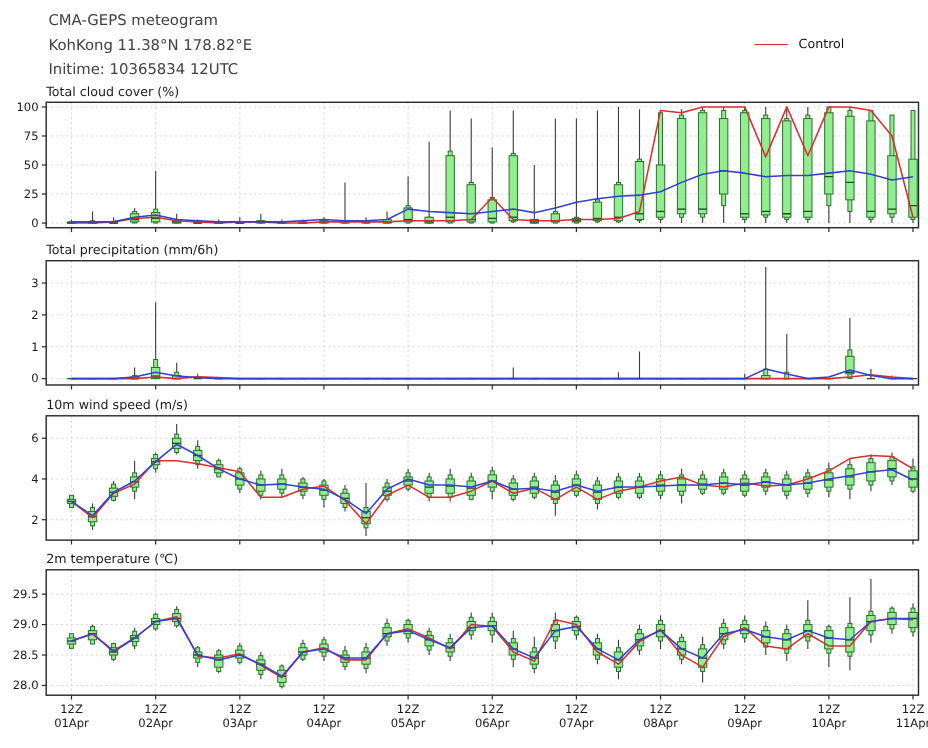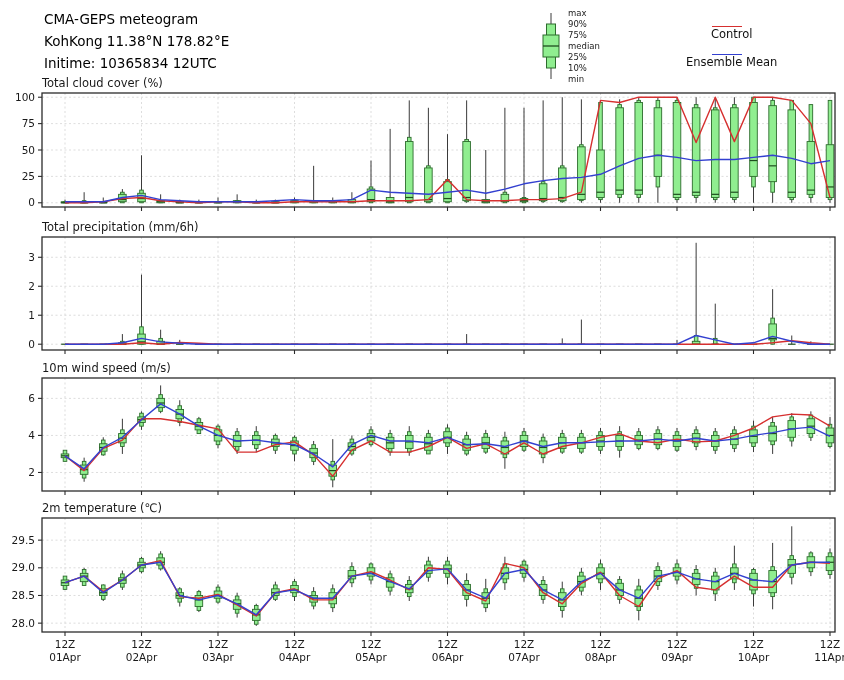--- a/index.html
+++ b/index.html
@@ -1,21 +1,21 @@
 <!DOCTYPE html>
 <html><head>
 <meta charset="utf-8">
 <style>
   html,body{margin:0;padding:0;background:#ffffff;}
   .page{position:relative;width:844px;height:680px;font-family:"DejaVu Sans",sans-serif;color:#1a1a1a;overflow:hidden;background:#fff;}
-  .header{position:absolute;left:44px;top:8px;font-size:13.5px;line-height:22px;color:#000000;}
+  .header{position:absolute;left:44px;top:8px;font-size:13.5px;line-height:22px;color:#404040;}
   .legend-box{position:absolute;left:538px;top:8px;display:flex;align-items:flex-start;}
   .legend-box .stats{margin-left:4px;font-size:8.5px;line-height:11px;color:#222;}
   .legend-lines{position:absolute;left:686px;top:26px;font-size:11.5px;color:#111;}
-  .legend-lines .row{display:flex;align-items:center;height:28px;flex-direction:column;}
+  .legend-lines .row{display:flex;align-items:center;height:28px;}
   .legend-lines .swatch{display:inline-block;width:30px;height:0;border-top:1.6px solid #000;margin-right:10px;}
   #chart{position:absolute;left:0;top:0;}
 </style>
 </head>
 <body>
 
 <div class="page">
 
   <svg id="chart" width="844" height="680">
       <g>
@@ -792,42 +792,21 @@
         <text x="830" y="661" text-anchor="middle" font-size="10.5" fill="#1a1a1a">11Apr</text>
       </g>
     </svg>
 
   <div class="header">
     <div>CMA-GEPS meteogram</div>
     <div>KohKong 11.38°N 178.82°E</div>
     <div>Initime: 10365834 12UTC</div>
   </div>
 
-  <div class="legend-box">
-    <svg id="legend-glyph" width="26" height="80">
-        <line x1="13" y1="5" x2="13" y2="71" stroke="#3a3a3a" stroke-width="1"></line>
-        <rect x="8.5" y="16" width="9" height="44" fill="#90ee90" stroke="#2d6b2d" stroke-width="1"></rect>
-        <rect x="5" y="27" width="16" height="22" fill="#90ee90" stroke="#2d6b2d" stroke-width="1"></rect>
-        <line x1="5" y1="38" x2="21" y2="38" stroke="#1e4d1e" stroke-width="1.3"></line>
-      </svg>
-    <div class="stats">
-      <div>max</div>
-      <div>90%</div>
-      <div>75%</div>
-      <div>median</div>
-      <div>25%</div>
-      <div>10%</div>
-      <div>min</div>
-    </div>
-  </div>
 
   <div class="legend-lines">
     <div class="row">
       <span class="swatch" id="swatch-control" style="border-top-color: rgb(214, 47, 47);"></span>
       <span>Control</span>
     </div>
-    <div class="row">
-      <span class="swatch" id="swatch-mean" style="border-top-color: rgb(51, 64, 208);"></span>
-      <span>Ensemble Mean</span>
-    </div>
   </div>
 
 </div>
 
 </body></html>

